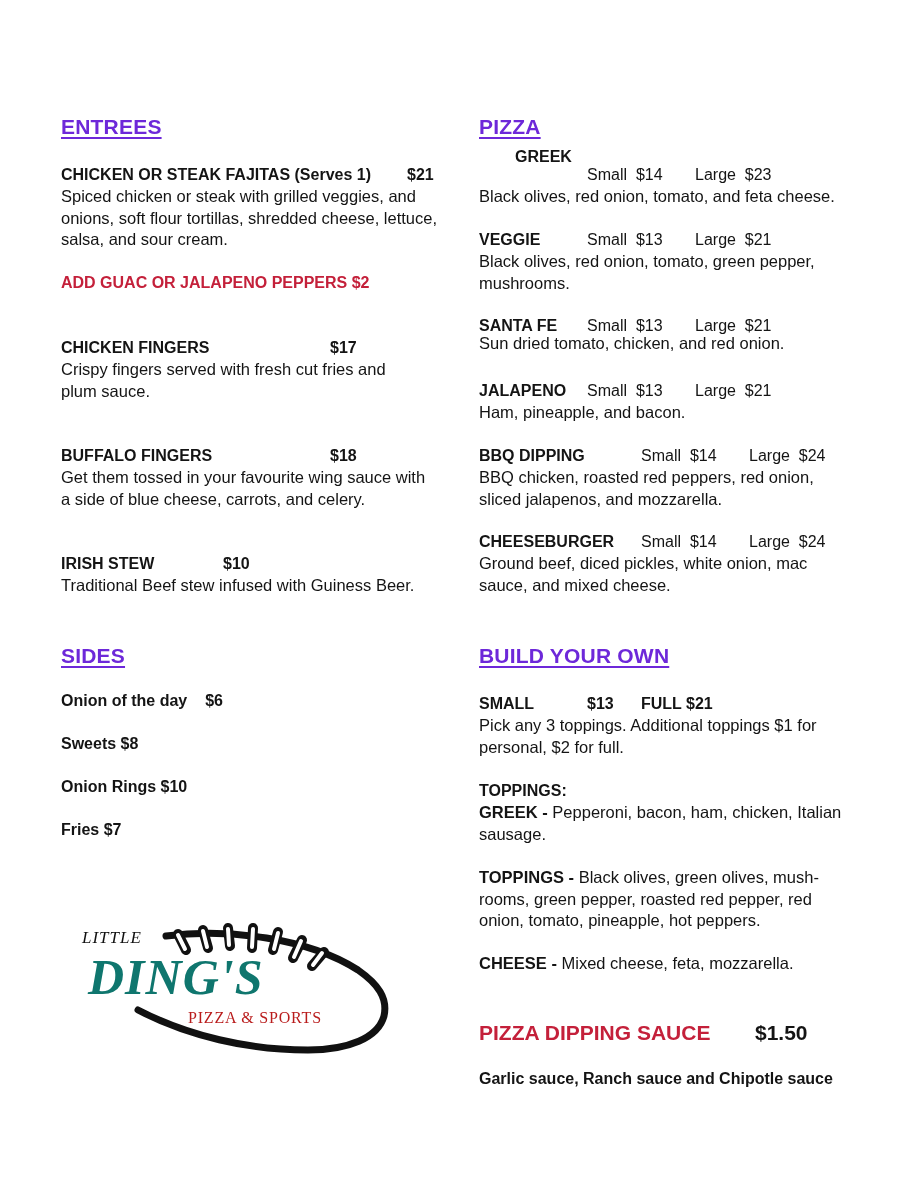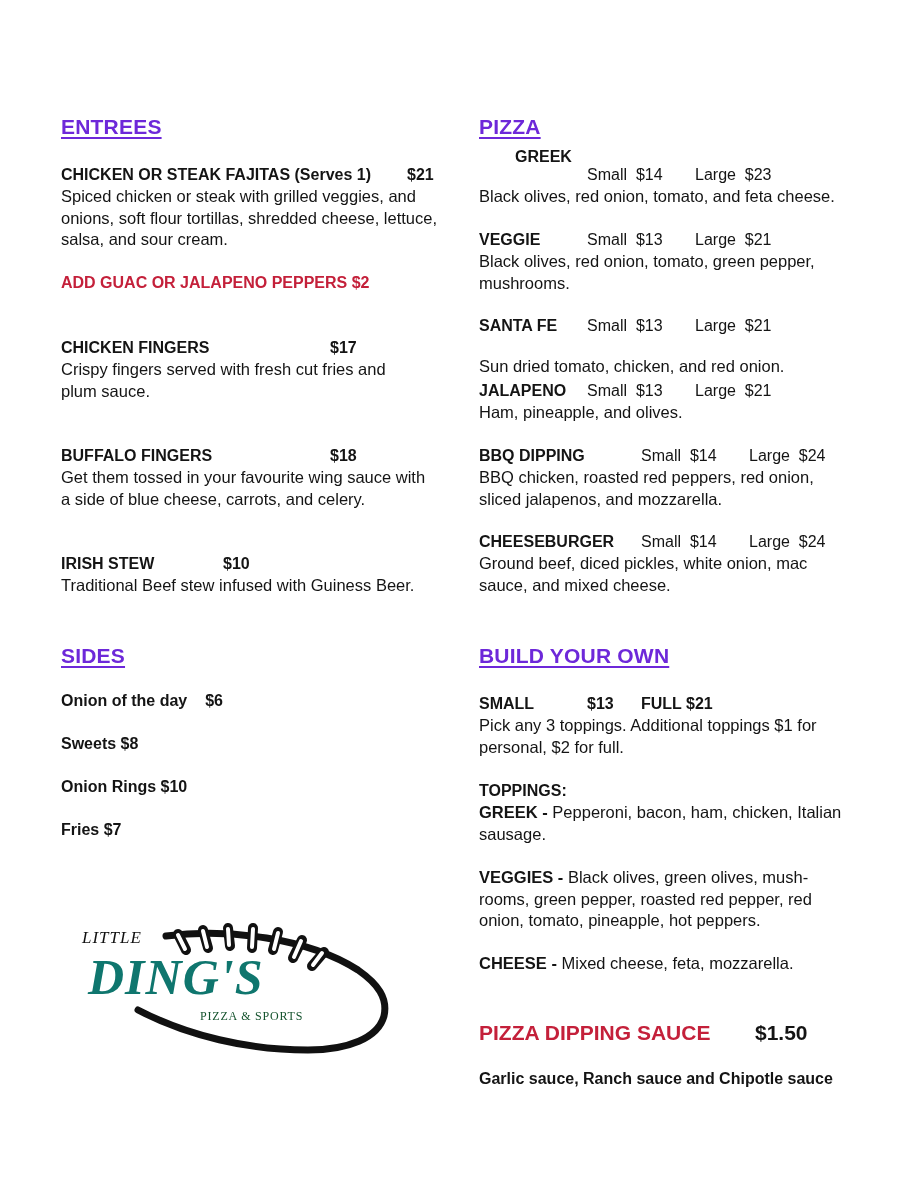--- a/index.html
+++ b/index.html
@@ -76,65 +76,65 @@
       <line x1="125" y1="13" x2="129" y2="29"></line>
       <line x1="150" y1="11" x2="151" y2="27"></line>
       <line x1="175" y1="11" x2="174" y2="29"></line>
       <line x1="200" y1="15" x2="196" y2="31"></line>
       <line x1="223" y1="23" x2="216" y2="39"></line>
       <line x1="244" y1="35" x2="235" y2="47"></line>
     </g>
   </svg>
   <div class="abs" style="left:4px;top:10px;font-family:'Liberation Serif',serif;font-style:italic;font-size:17px;letter-spacing:1px;color:#111;">LITTLE</div>
   <div class="abs" style="left:10px;top:30px;font-family:'Liberation Serif',serif;font-style:italic;font-weight:bold;font-size:50px;letter-spacing:1px;color:#0f766e;">DING'S</div>
-  <div class="abs" style="left:110px;top:91px;font-family:'Liberation Serif',serif;font-size:12px;letter-spacing:0.8px;color:#14532d;margin-left:12px;">PIZZA &amp; SPORTS</div>
+  <div class="abs" style="left:110px;top:91px;font-family:'Liberation Serif',serif;font-size:16px;letter-spacing:0.8px;color:#b91c1c;">PIZZA &amp; SPORTS</div>
 </div>
 
 <div class="col right">
   <div class="abs h" style="top:115px;">PIZZA</div>
 
   <div class="abs b" style="top:148px;margin-left:36px;">GREEK</div>
   <div class="abs n" style="top:166px;left:108px;"><span>Small</span>&nbsp;&nbsp;<span>$14</span></div>
   <div class="abs n" style="top:166px;left:216px;text-align:right;"><span>Large</span>&nbsp;&nbsp;<span>$23</span></div>
   <div class="abs t" style="top:186px;white-space:nowrap;">Black olives, red onion, tomato, and feta cheese.</div>
 
   <div class="abs b" style="top:231px;">VEGGIE</div>
   <div class="abs n" style="top:231px;left:108px;"><span>Small</span>&nbsp;&nbsp;<span>$13</span></div>
   <div class="abs n" style="top:231px;left:216px;"><span>Large</span>&nbsp;&nbsp;<span>$21</span></div>
   <div class="abs t" style="top:251px;width:375px;">Black olives, red onion, tomato, green pepper, mushrooms.</div>
 
   <div class="abs b" style="top:317px;">SANTA FE</div>
   <div class="abs n" style="top:317px;left:108px;"><span>Small</span>&nbsp;&nbsp;<span>$13</span></div>
   <div class="abs n" style="top:317px;left:216px;"><span>Large</span>&nbsp;&nbsp;<span>$21</span></div>
-  <div class="abs t" style="top:356px;white-space:nowrap;">Sun dried tomato, chicken, and red onion.</div>
+  <div class="abs t" style="top:333px;white-space:nowrap;">Sun dried tomato, chicken, and red onion.</div>
 
   <div class="abs b" style="top:382px;">JALAPENO</div>
   <div class="abs n" style="top:382px;left:108px;"><span>Small</span>&nbsp;&nbsp;<span>$13</span></div>
   <div class="abs n" style="top:382px;left:216px;"><span>Large</span>&nbsp;&nbsp;<span>$21</span></div>
-  <div class="abs t" style="top:402px;white-space:nowrap;">Ham, pineapple, and olives.</div>
+  <div class="abs t" style="top:402px;white-space:nowrap;">Ham, pineapple, and bacon.</div>
 
   <div class="abs b" style="top:447px;">BBQ DIPPING</div>
   <div class="abs n" style="top:447px;left:162px;"><span>Small</span>&nbsp;&nbsp;<span>$14</span></div>
   <div class="abs n" style="top:447px;left:270px;"><span>Large</span>&nbsp;&nbsp;<span>$24</span></div>
   <div class="abs t" style="top:467px;width:375px;">BBQ chicken, roasted red peppers, red onion, sliced jalapenos, and mozzarella.</div>
 
   <div class="abs b" style="top:533px;">CHEESEBURGER</div>
   <div class="abs n" style="top:533px;left:162px;"><span>Small</span>&nbsp;&nbsp;<span>$14</span></div>
   <div class="abs n" style="top:533px;left:270px;"><span>Large</span>&nbsp;&nbsp;<span>$24</span></div>
   <div class="abs t" style="top:553px;width:375px;">Ground beef, diced pickles, white onion, mac sauce, and mixed cheese.</div>
 
   <div class="abs h" style="top:644px;">BUILD YOUR OWN</div>
   <div class="abs b" style="top:695px;">SMALL</div>
   <div class="abs b" style="top:695px;left:108px;">$13</div>
   <div class="abs b" style="top:695px;left:162px;">FULL $21</div>
   <div class="abs t" style="top:715px;width:385px;">Pick any 3 toppings. Additional toppings $1 for personal, $2 for full.</div>
 
   <div class="abs b" style="top:782px;">TOPPINGS:</div>
   <div class="abs t" style="top:802px;width:385px;"><b>GREEK -</b><span> Pepperoni, bacon, ham, chicken, Italian sausage.</span></div>
 
-  <div class="abs t" style="top:867px;width:370px;"><b>VEGGIES -</b><span> Black olives, green olives, mush-rooms, green pepper, roasted red pepper, red onion, tomato, pineapple, hot peppers.</span></div>
+  <div class="abs t" style="top:867px;width:370px;"><b>TOPPINGS -</b><span> Black olives, green olives, mush-rooms, green pepper, roasted red pepper, red onion, tomato, pineapple, hot peppers.</span></div>
 
   <div class="abs t" style="top:953px;white-space:nowrap;"><b>CHEESE -</b><span> Mixed cheese, feta, mozzarella.</span></div>
 
   <div class="abs" style="top:1021px;font-size:21px;font-weight:bold;color:#c4203a;">PIZZA DIPPING SAUCE</div>
   <div class="abs" style="top:1021px;left:276px;font-size:21px;font-weight:bold;color:#141414;">$1.50</div>
   <div class="abs b" style="top:1070px;">Garlic sauce, Ranch sauce and Chipotle sauce</div>
 </div>
 
 </body></html>

